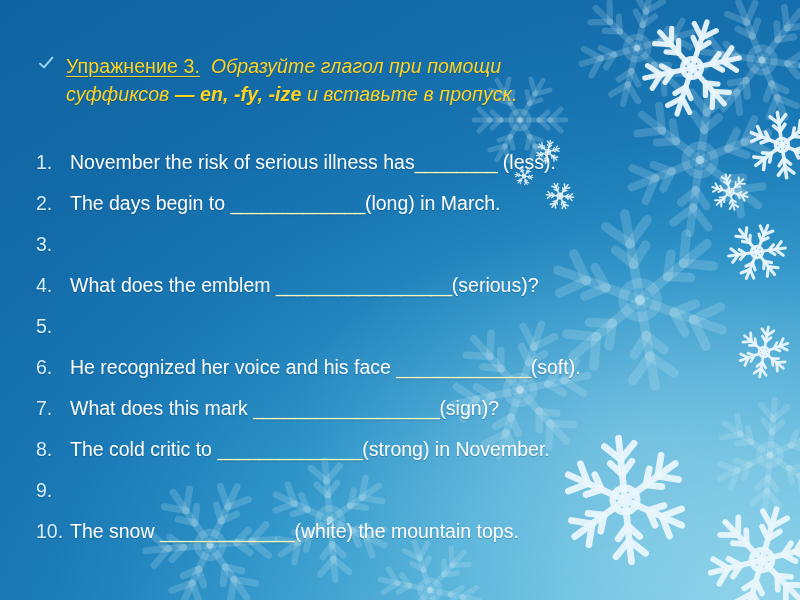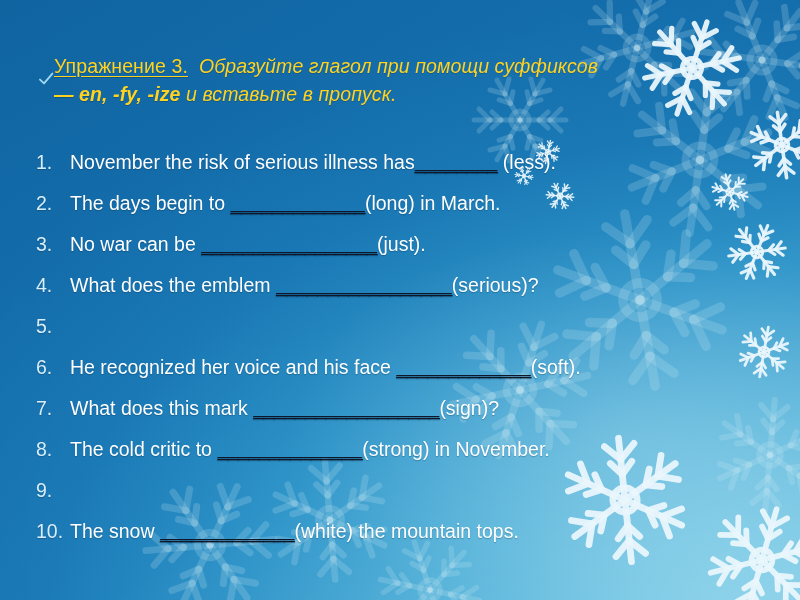--- a/index.html
+++ b/index.html
@@ -48,22 +48,22 @@
     position: absolute;
     inset: 0;
   }
 
   .title-block {
     position: absolute;
     left: 38px;
     top: 52px;
     width: 560px;
     display: flex;
-    align-items: center;
-    gap: 0;
+    align-items: flex-start;
+    gap: 12px;
   }
   .check-bullet {
     flex: 0 0 auto;
     width: 16px;
     height: 22px;
     margin-top: 3px;
     position: relative;
   }
   .title-text {
     color: #ffd320;
@@ -98,23 +98,22 @@
     flex: 0 0 auto;
     width: 34px;
     color: #d8eef8;
     text-shadow: 0 1px 1px rgba(0,40,70,0.30);
   }
   .row-text {
     color: #ffffff;
     text-shadow: 0 1px 1px rgba(0,40,70,0.30);
   }
   .blank {
-    color: #0f172a;
+    color: #fef9c3;
     letter-spacing: -0.5px;
-    text-decoration: underline;
   }
 </style>
 </head>
 <body>
 
 <div id="slide">
 
   <div class="bg-base"></div>
   <div class="bg-tint"></div>
   <div class="bg-soft"></div>
@@ -212,21 +211,20 @@
         <div class="list-row">
           <span class="row-num">1.</span>
           <span class="row-text"><span>November the risk of serious illness has</span><span class="blank">________</span><span> (less).</span></span>
         </div>
         <div class="list-row">
           <span class="row-num">2.</span>
           <span class="row-text"><span>The days begin to </span><span class="blank">_____________</span><span>(long) in March.</span></span>
         </div>
         <div class="list-row">
           <span class="row-num">3.</span>
-          <span class="row-text"><span>No war can be </span><span class="blank">_________________</span><span>(just).</span></span>
         </div>
         <div class="list-row">
           <span class="row-num">4.</span>
           <span class="row-text"><span>What does the emblem </span><span class="blank">_________________</span><span>(serious)?</span></span>
         </div>
         <div class="list-row">
           <span class="row-num">5.</span>
         </div>
         <div class="list-row">
           <span class="row-num">6.</span>

